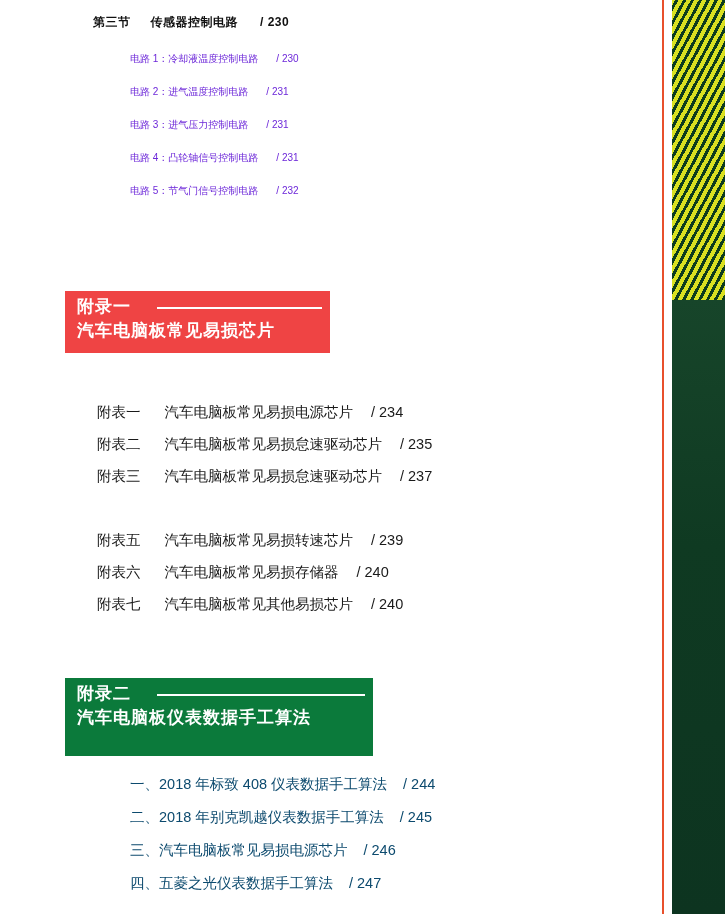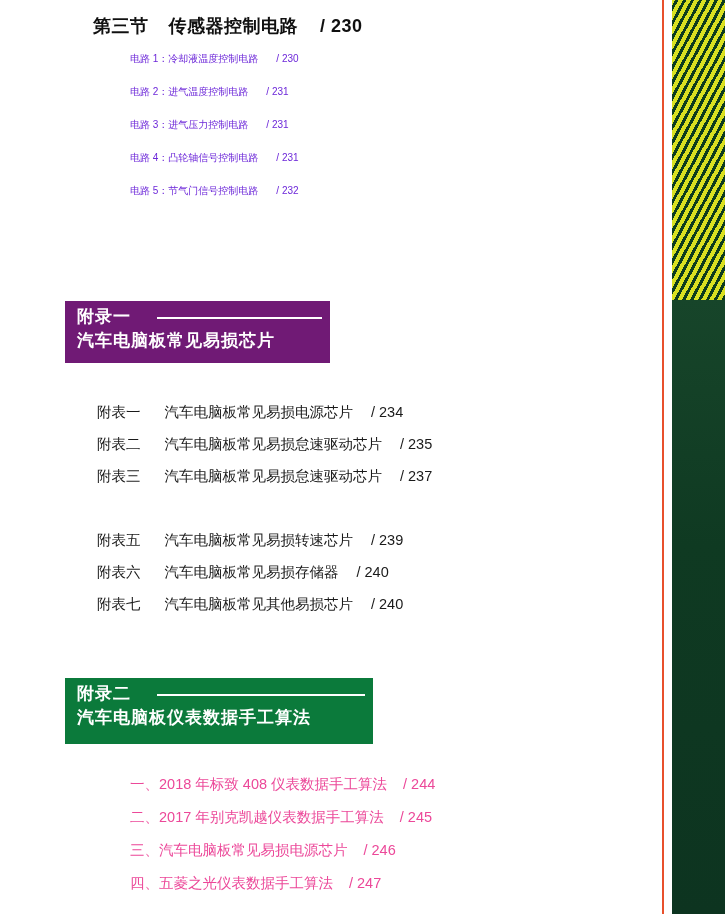--- a/index.html
+++ b/index.html
@@ -66,21 +66,21 @@
     width: 653px;
     height: 914px;
     padding: 0;
   }
 
   
   .sec-head {
     position: absolute;
     left: 93px;
     top: 14px;
-    font-size: 18px;
+    font-size: 12px;
     font-weight: bold;
     color: #101010;
     letter-spacing: 0.5px;
     white-space: nowrap;
   }
   .sec-head .sh-num { margin-right: 20px; }
   .sec-head .sh-page { margin-left: 22px; }
 
   .toc-line {
     position: absolute;
@@ -122,52 +122,52 @@
     left: 12px;
     top: 28px;
     font-size: 17px;
     font-weight: bold;
     color: #ffffff;
     letter-spacing: 1px;
   }
 
   #banner-a {
     left: 65px;
-    top: 301px;
+    top: 291px;
     width: 265px;
     height: 62px;
-    background: #701a75;
+    background: #ef4444;
   }
   #banner-a .b-rule { width: 165px; }
 
   #banner-b {
     left: 65px;
     top: 678px;
     width: 308px;
-    height: 66px;
+    height: 78px;
     background: #0b7a3b;
   }
   #banner-b .b-rule { width: 208px; }
 
   
   .apx-line {
     position: absolute;
     left: 97px;
     font-size: 14.5px;
     color: #1a1a1a;
     white-space: nowrap;
   }
   .apx-line .al-label { margin-right: 24px; }
   .apx-line .al-page { margin-left: 18px; }
 
   .apx2-line {
     position: absolute;
     left: 130px;
     font-size: 14.5px;
-    color: #ec4899;
+    color: #0c4a6e;
     white-space: nowrap;
   }
   .apx2-line .al-page { margin-left: 16px; }
 </style>
 </head>
 <body>
 
 <div class="page">
 
   <div class="sec-head">
@@ -222,21 +222,21 @@
       <span class="b-title">附录二</span>
       <span class="b-rule"></span>
       <span class="b-sub">汽车电脑板仪表数据手工算法</span>
     </div>
   </div>
 
   <div class="apx2-line" style="top:775px">
     <span>一、2018 年标致 408 仪表数据手工算法</span><span class="al-page">/ 244</span>
   </div>
   <div class="apx2-line" style="top:808px">
-    <span>二、2017 年别克凯越仪表数据手工算法</span><span class="al-page">/ 245</span>
+    <span>二、2018 年别克凯越仪表数据手工算法</span><span class="al-page">/ 245</span>
   </div>
   <div class="apx2-line" style="top:841px">
     <span>三、汽车电脑板常见易损电源芯片</span><span class="al-page">/ 246</span>
   </div>
   <div class="apx2-line" style="top:874px">
     <span>四、五菱之光仪表数据手工算法</span><span class="al-page">/ 247</span>
   </div>
 
 </div>
 

